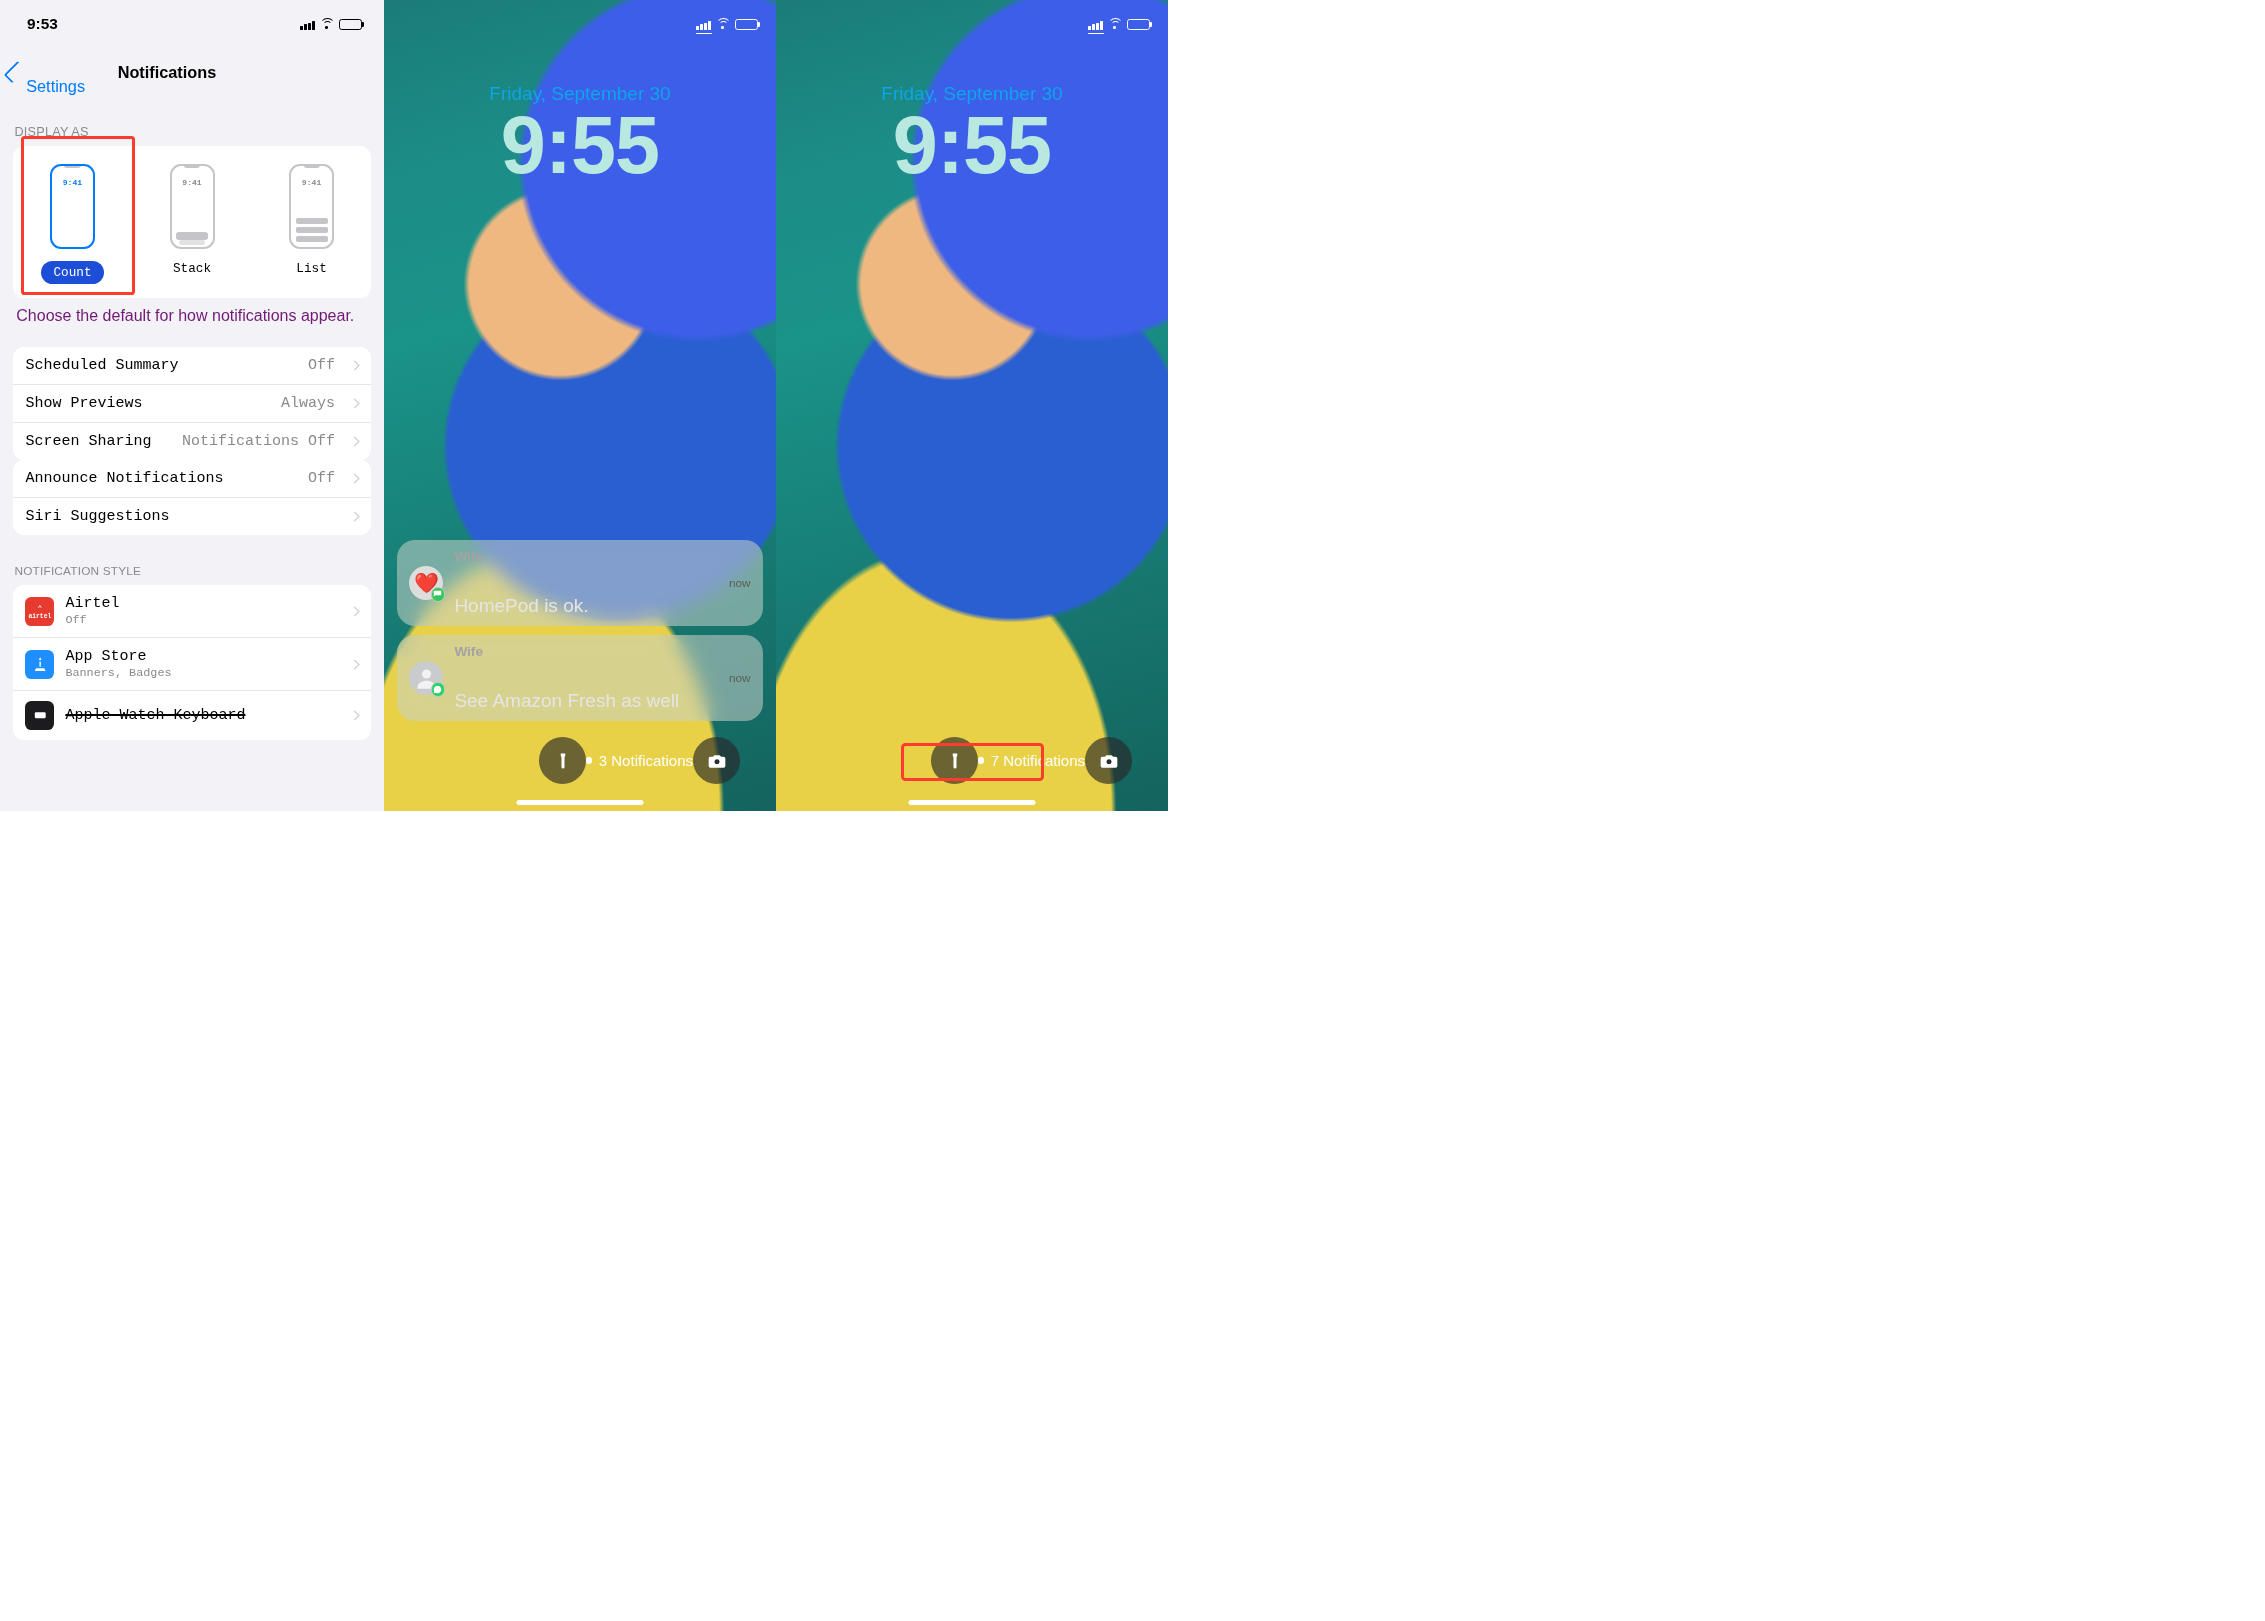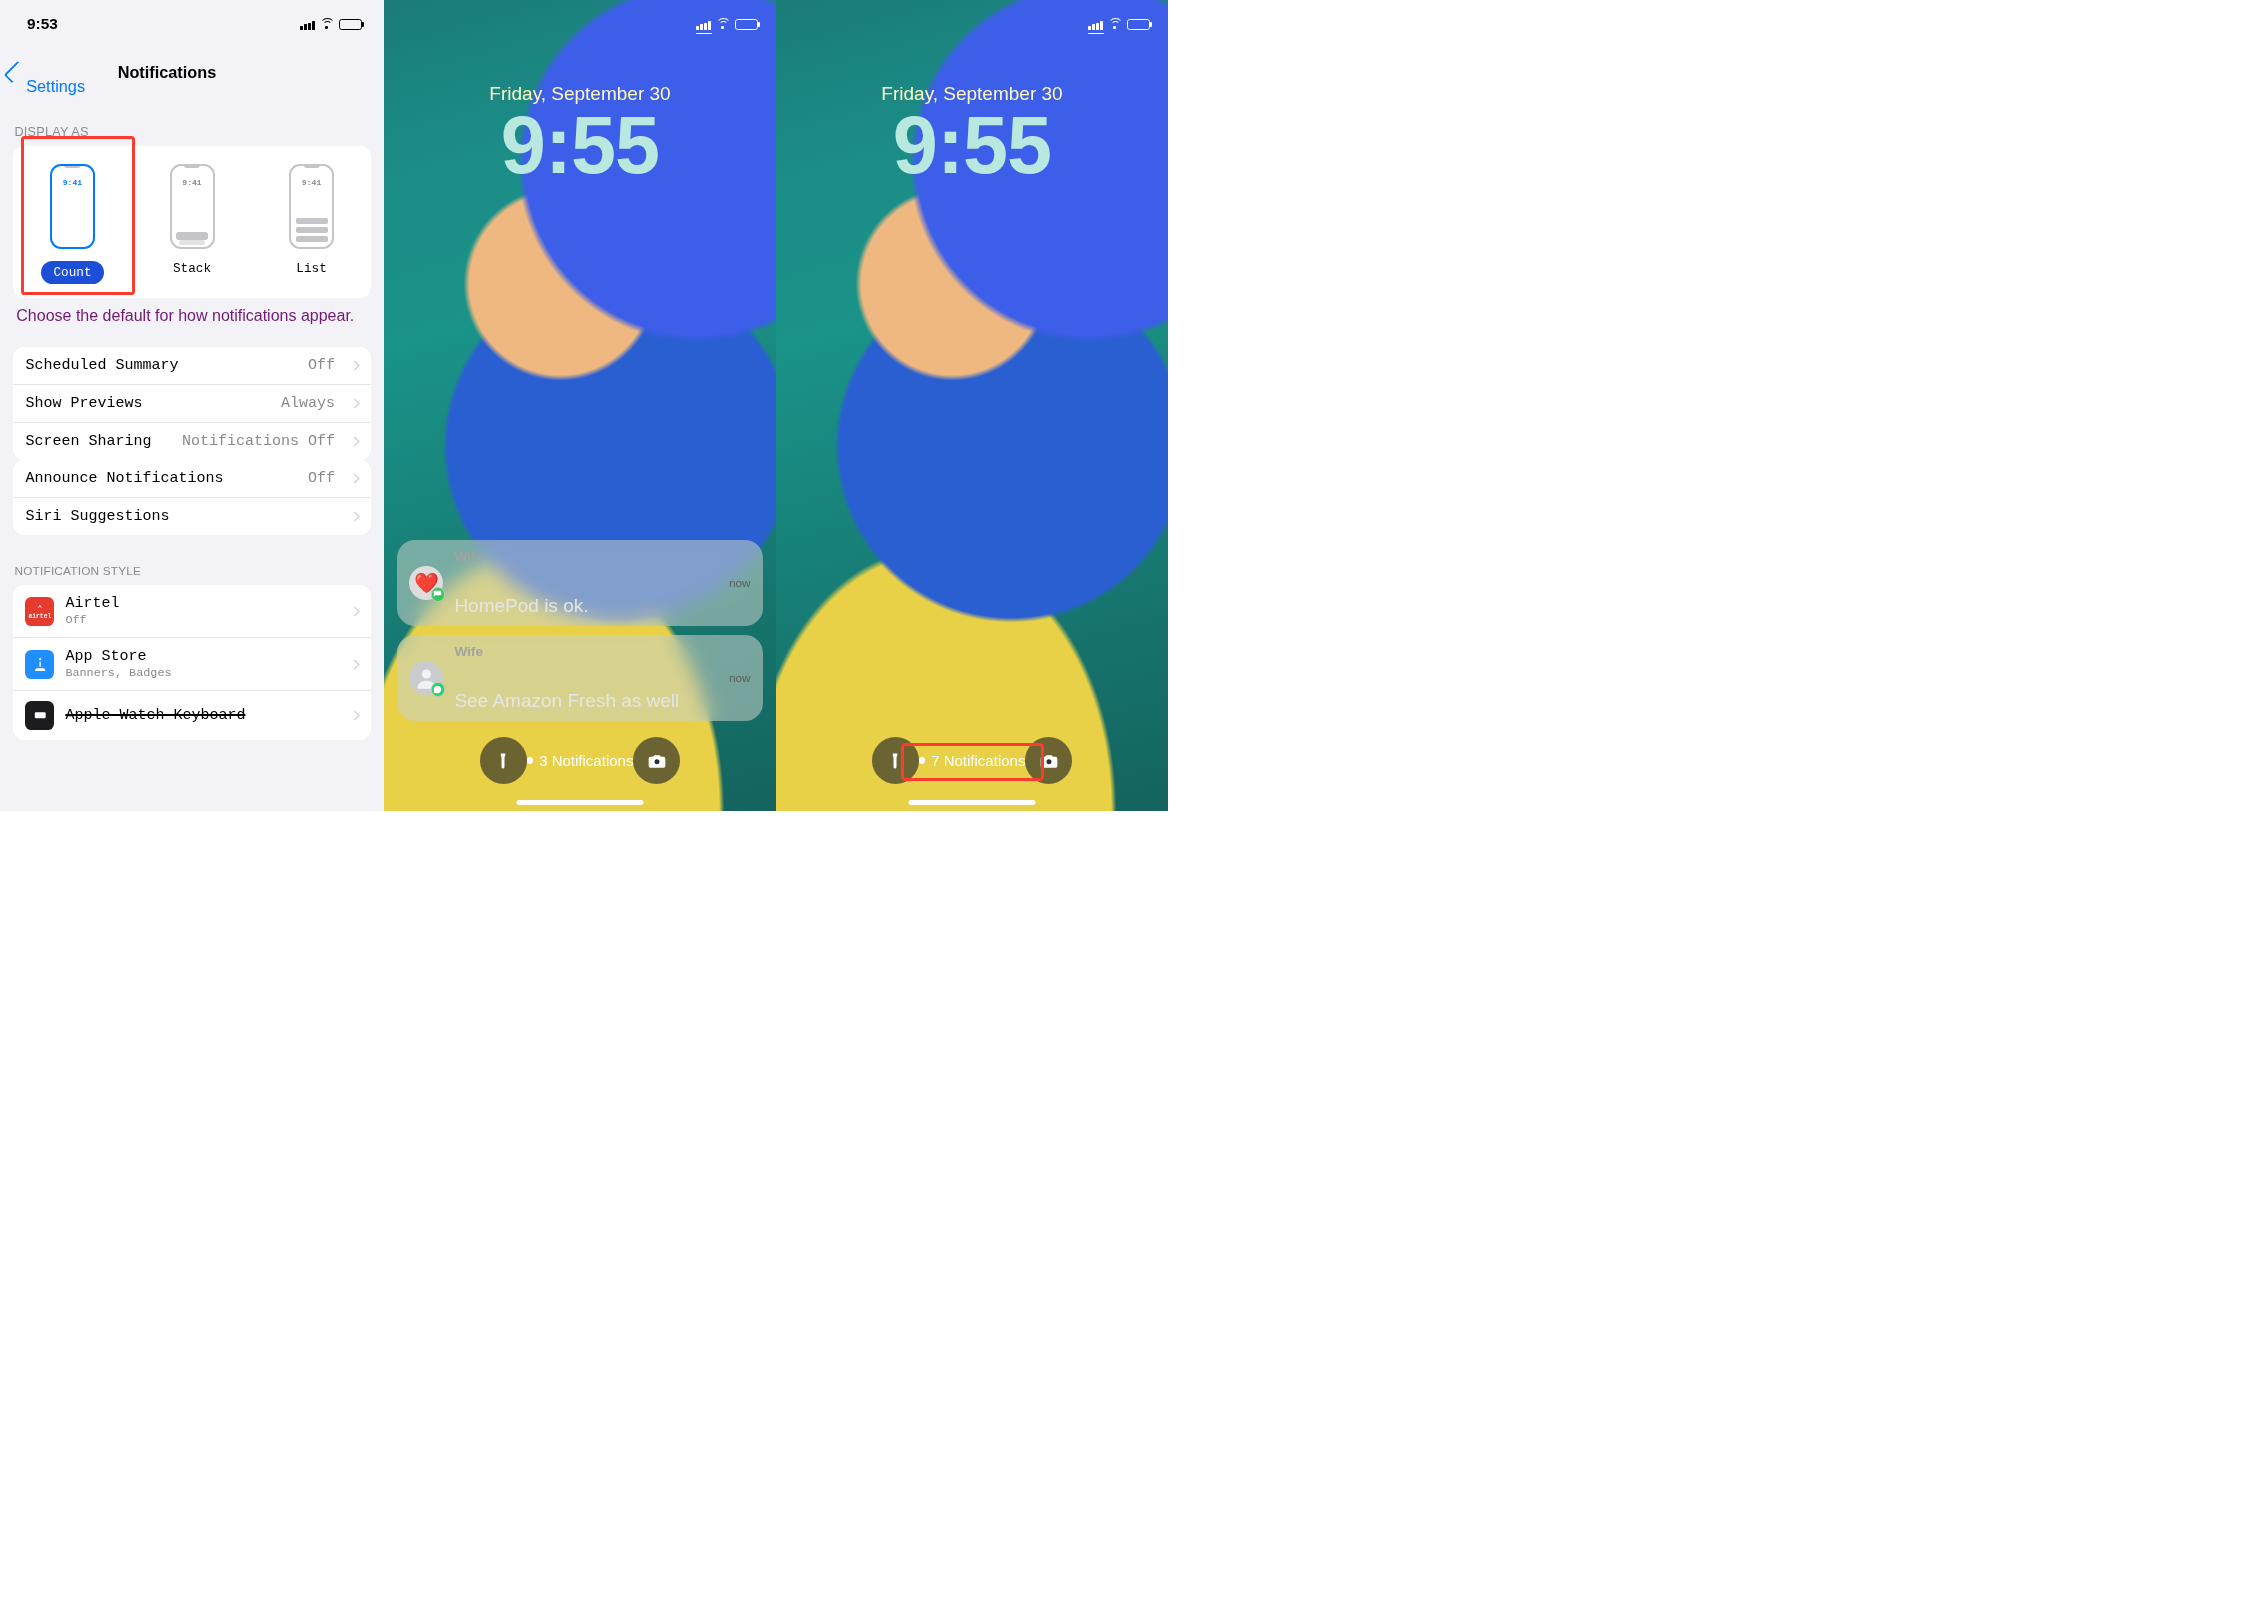--- a/index.html
+++ b/index.html
@@ -104,24 +104,24 @@
 .panel-lock { width:392px; position:relative; background:#0a2a3a; }
 .panel-lock .wallpaper {
   position:absolute; inset:0;
   background:
     radial-gradient(circle at 80% 20%, #3c5ee8 0%, #3c5ee8 24%, transparent 25%),
     radial-gradient(circle at 45% 35%, #eeb880 0%, #eeb880 16%, transparent 17%),
     radial-gradient(circle at 60% 55%, #2a5fd1 0%, #2a5fd1 34%, transparent 35%),
     radial-gradient(ellipse 130% 90% at 40% 100%, #e8d147 0%, #e8d147 35%, transparent 36%),
     linear-gradient(165deg, #1b7c78 0%, #1c8d87 20%, #1a9388 38%, #14635e 100%);
 }
-.lock-date { text-align:center; color:#fef9c3; font-size:19px; font-weight:500; padding-top:38px; }
+.lock-date { text-align:center; color:#0ea5e9; font-size:19px; font-weight:500; padding-top:38px; }
 .lock-time { text-align:center; color:#b8e8e0; font-size:81px; font-weight:700; line-height:1; letter-spacing:-0.9px; }
 .lock-bottom {
-  position:absolute; bottom:27px; left:0; right:0; display:flex; align-items:center; justify-content:center;
+  position:absolute; bottom:27px; left:0; right:0; display:flex; align-items:center; justify-content:flex-end;
   padding:0 36px;
 }
 .circle-btn { width:47px; height:47px; border-radius:50%; background:rgba(40,40,40,.65); display:flex; align-items:center; justify-content:center; color:#fff; font-size:20px; }
 .notif-pill { color:#fff; font-size:15px; font-weight:500; display:flex; align-items:center; gap:6.3px; }
 .notif-pill .dot { width:6.3px; height:6.3px; background:#fff; border-radius:50%; }
 .notif-highlight {
   position:absolute; border:3.2px solid #fe3b2f; border-radius:4.5px;
   bottom:30px; left:125px; width:143px; height:38px;
 }
 .home-indicator { position:absolute; bottom:6.3px; left:50%; transform:translateX(-50%); width:127px; height:4.5px; background:#fff; border-radius:2.7px; }

